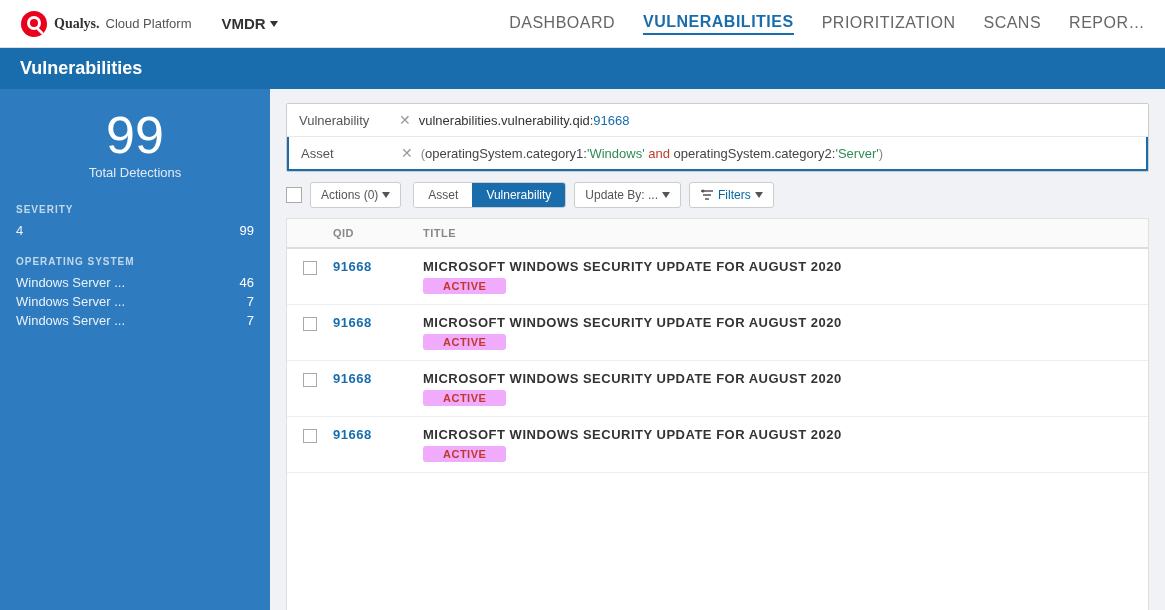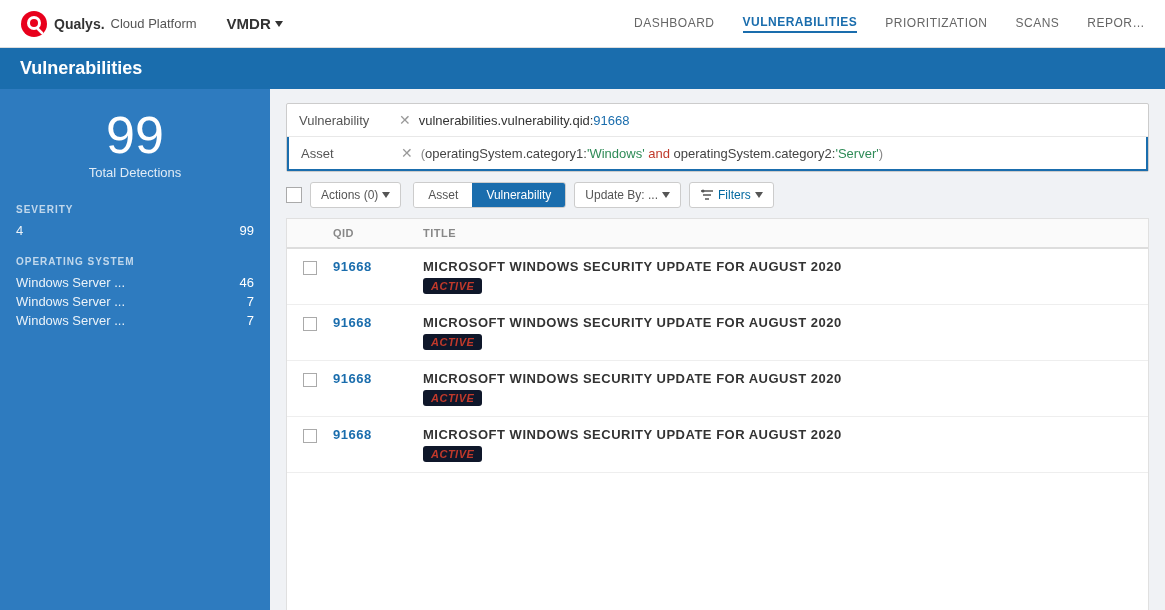--- a/index.html
+++ b/index.html
@@ -48,21 +48,21 @@
       border-right: 4px solid transparent;
       border-top: 6px solid #333;
       display: inline-block;
     }
     .nav-items {
       display: flex;
       align-items: center;
       gap: 28px;
     }
     .nav-item {
-      font-size: 12px;
+      font-size: 16px;
       color: #666;
       text-transform: uppercase;
       letter-spacing: 0.5px;
       cursor: pointer;
       padding-bottom: 2px;
     }
     .nav-item.active {
       color: #1a6dad;
       font-weight: bold;
       border-bottom: 2px solid #1a6dad;
@@ -278,41 +278,40 @@
       padding: 10px 16px;
       border-bottom: 1px solid #eee;
       background: #fff;
     }
     .row-check { width: 30px; flex-shrink: 0; padding-top: 2px; }
     .row-qid { width: 90px; flex-shrink: 0; color: #1a6dad; font-size: 13px; cursor: pointer; }
     .row-title { flex: 1; }
     .row-title-text { font-weight: bold; font-size: 13px; color: #333; margin-bottom: 4px; }
     .active-badge {
       display: inline-block;
-      background: #0f172a;
+      background: #f0abfc;
       color: #c0392b;
       font-size: 11px;
-      padding: 2px 8px;
+      padding: 2px 20px;
       border-radius: 3px;
-      font-style: italic;
     }
   </style>
 </head>
 <body>
 
 <div class="top-header">
   <div class="logo-area">
 
     <svg class="logo-icon" viewBox="0 0 28 28">
       <circle cx="14" cy="14" r="13" fill="#e8001c"></circle>
       <circle cx="14" cy="13" r="7" fill="white"></circle>
       <circle cx="14" cy="13" r="4" fill="#e8001c"></circle>
       <line x1="18" y1="19" x2="22" y2="23" stroke="white" stroke-width="2.5" stroke-linecap="round"></line>
     </svg>
-    <span class="logo-brand" style="font-weight:bold;font-size:14px;">Qualys.</span>
+    <span class="logo-brand" style="font-weight:bold;font-size:14px;font-family:Liberation Serif, serif;">Qualys.</span>
     <span class="logo-text">Cloud Platform</span>
   </div>
 
   <div class="module-selector">
     <span>VMDR</span>
     <span class="chevron-down"></span>
   </div>
 
   <nav class="nav-items">
     <span class="nav-item">DASHBOARD</span>

